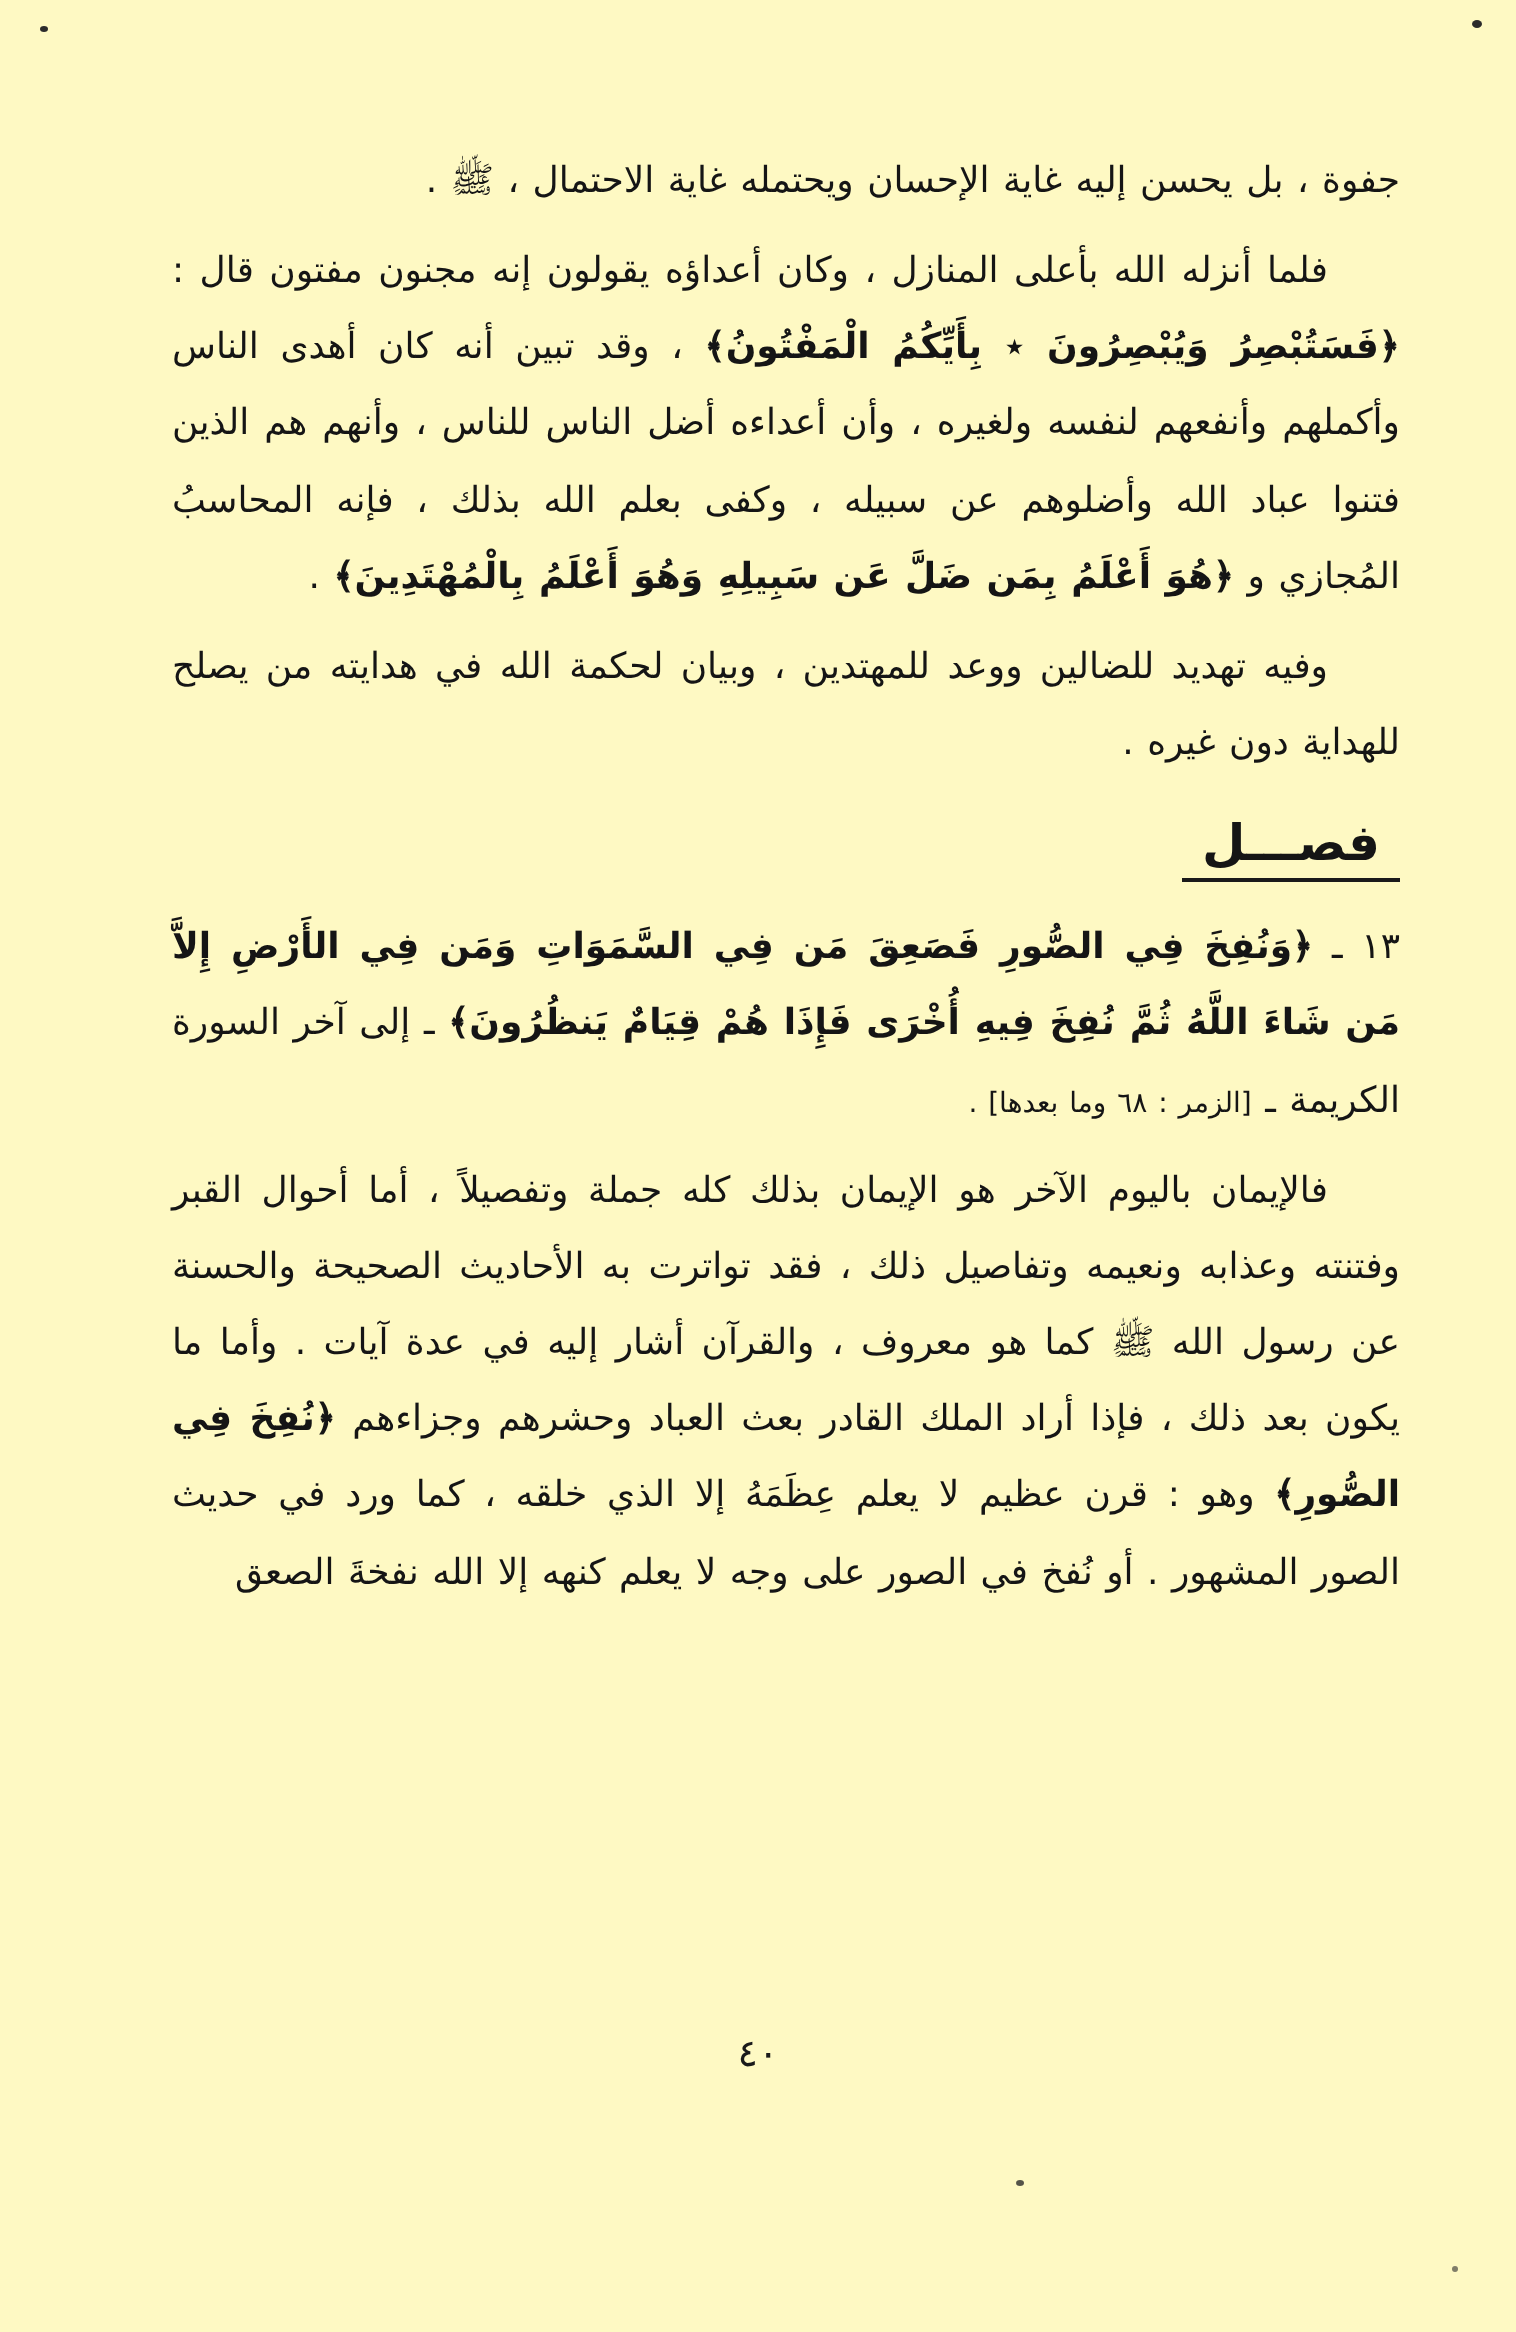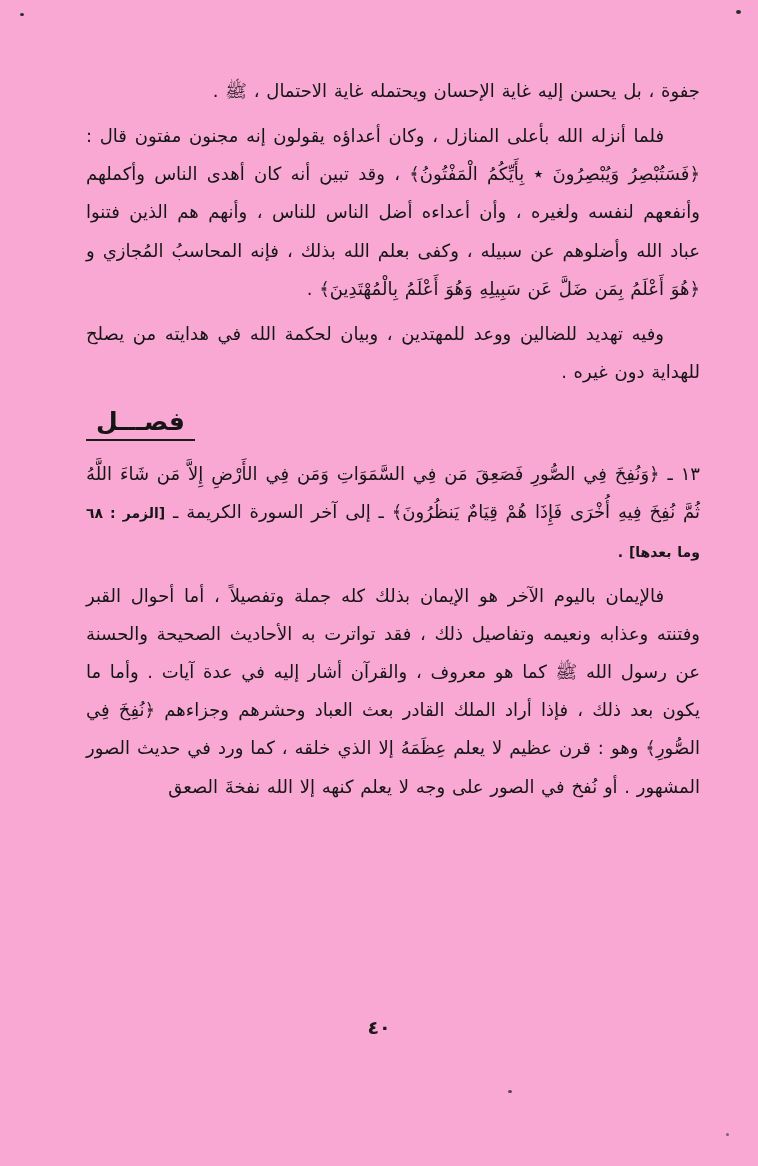--- a/index.html
+++ b/index.html
@@ -6,21 +6,21 @@
       margin: 0;
       padding: 0;
       background: #e9e9e6;
       font-family: "DejaVu Sans", sans-serif;
     }
     .page {
       position: relative;
       width: 758px;
       height: 1166px;
       margin: 0 auto;
-      background: #f9a8d4;
+      background: #fef9c3;
       color: #151515;
       direction: rtl;
       overflow: hidden;
     }
     .content {
       position: absolute;
       top: 72px;
       right: 58px;
       left: 86px;
     }
@@ -29,51 +29,50 @@
       font-size: 18px;
       line-height: 2.12;
       text-align: justify;
       text-justify: inter-word;
       word-spacing: 1px;
     }
     p.para.indent {
       text-indent: 36px;
     }
     .quran {
-      font-weight: 400;
+      font-weight: 700;
       letter-spacing: 0.2px;
     }
     .verse-num {
       font-weight: 400;
     }
     .citation {
       font-size: 14px;
-      font-weight: 700;
+      font-weight: 400;
     }
     .section-heading {
-      text-align: left;
+      text-align: right;
       margin: 16px 0 14px 0;
       font-size: 25px;
       font-weight: 700;
     }
     .section-heading .heading-text {
       display: inline-block;
       padding: 0 10px 3px 10px;
       border-bottom: 2px solid #1a1a1a;
       letter-spacing: 1px;
     }
     .page-number {
       position: absolute;
       bottom: 128px;
       left: 0;
       right: 0;
       text-align: center;
       font-size: 19px;
       color: #1a1a1a;
-      font-weight: bold;
     }
     .speck {
       position: absolute;
       background: #2b2b2b;
       border-radius: 50%;
     }
     .speck.s1 { top: 10px;  left: 736px; width: 5px; height: 4px; }
     .speck.s2 { top: 13px;  left: 20px;  width: 4px; height: 3px; }
     .speck.s3 { top: 1090px; left: 508px; width: 4px; height: 3px; opacity: .8; }
     .speck.s4 { top: 1133px; left: 726px; width: 3px; height: 3px; opacity: .6; }

